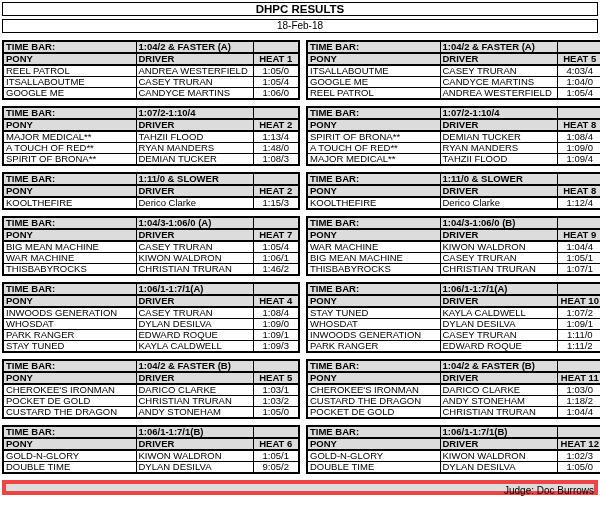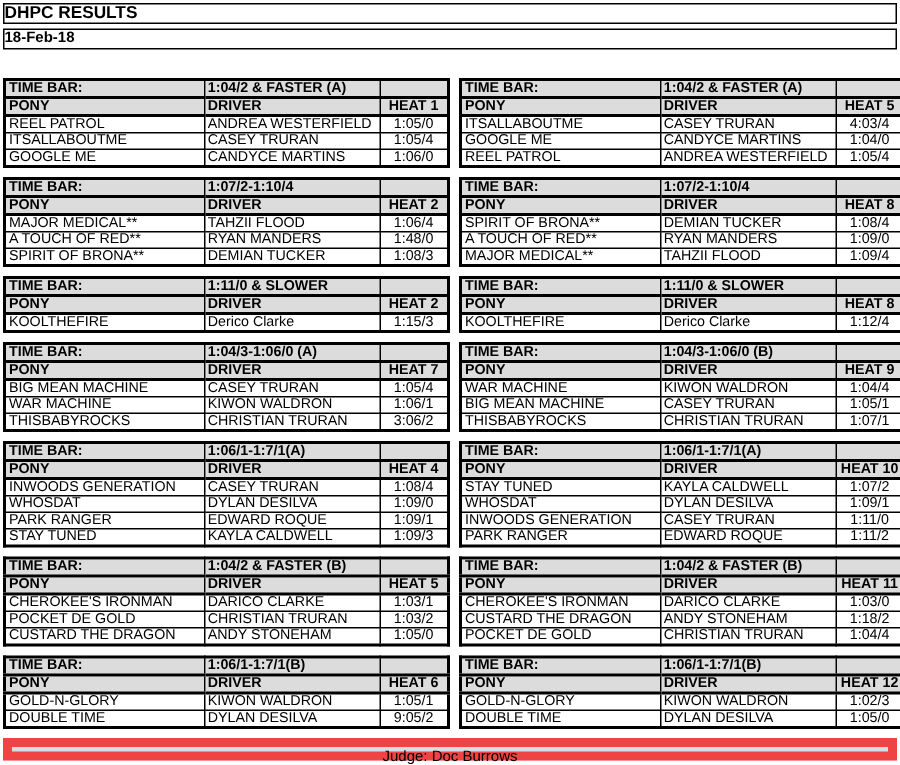--- a/index.html
+++ b/index.html
@@ -12,31 +12,30 @@
     overflow: hidden;
   }
   .page {
     width: 600px; height: 510px;
     padding: 2px;
   }
   .top-box {
     border: 1px solid #000;
     height: 14px;
     line-height: 12px;
-    text-align: left;
+    text-align: center;
     font-size: 10px;
   }
   #title-box {
     font-weight: bold;
     font-size: 11.5px;
     margin-bottom: 3px;
   }
   #date-box {
-    margin-bottom: 19px;
-    font-weight: bold;
+    margin-bottom: 7px;
   }
   .section {
     display: flex;
     gap: 6px;
     margin-bottom: 6px;
   }
   table.half {
     border-collapse: collapse;
     width: 296px;
     table-layout: fixed;
@@ -55,24 +54,24 @@
     overflow: hidden;
   }
   tr.timebar td, tr.hdr td {
     background: #dcdcdc;
     font-weight: bold;
     border-bottom-width: 2px;
   }
   td.heat { text-align: center; padding: 0 1px; }
   #judge-box {
     background: #dcdcdc;
-    border: 6px solid #ef4444;
+    border: 4px solid #ef4444;
     height: 15px;
     line-height: 13px;
-    text-align: center;
+    text-align: right;
     font-size: 10px;
     margin-top: 1px;
   }
 </style>
 </head>
 <body>
 
 <div class="page">
   <div class="top-box" id="title-box">DHPC RESULTS</div>
   <div class="top-box" id="date-box">18-Feb-18</div>
@@ -163,21 +162,21 @@
           <td class="heat"></td>
         </tr>
         <tr class="hdr">
           <td>PONY</td>
           <td>DRIVER</td>
           <td class="heat">HEAT 2</td>
         </tr>
       <tr>
               <td>MAJOR MEDICAL**</td>
               <td>TAHZII FLOOD</td>
-              <td class="heat">1:06/4</td>
+              <td class="heat">1:13/4</td>
             </tr>
             <tr>
               <td>A TOUCH OF RED**</td>
               <td>RYAN MANDERS</td>
               <td class="heat">1:48/0</td>
             </tr>
             <tr>
               <td>SPIRIT OF BRONA**</td>
               <td>DEMIAN TUCKER</td>
               <td class="heat">1:08/3</td>
@@ -295,21 +294,21 @@
               <td class="heat">1:05/4</td>
             </tr>
             <tr>
               <td>WAR MACHINE</td>
               <td>KIWON WALDRON</td>
               <td class="heat">1:06/1</td>
             </tr>
             <tr>
               <td>THISBABYROCKS</td>
               <td>CHRISTIAN TRURAN</td>
-              <td class="heat">3:06/2</td>
+              <td class="heat">1:46/2</td>
             </tr>
           </tbody>
     </table>
     <table class="half">
       <colgroup>
             <col class="c-pony">
             <col class="c-driver">
             <col class="c-heat">
           </colgroup>
       <tbody>

